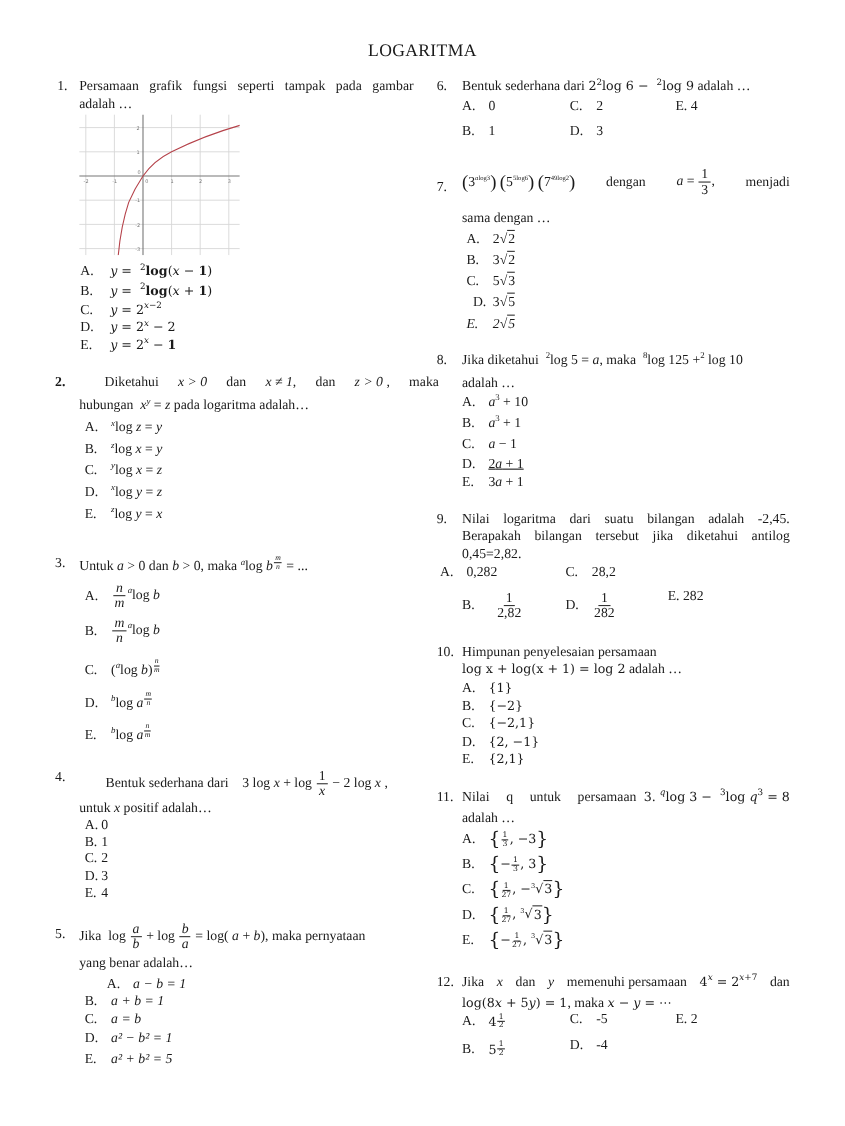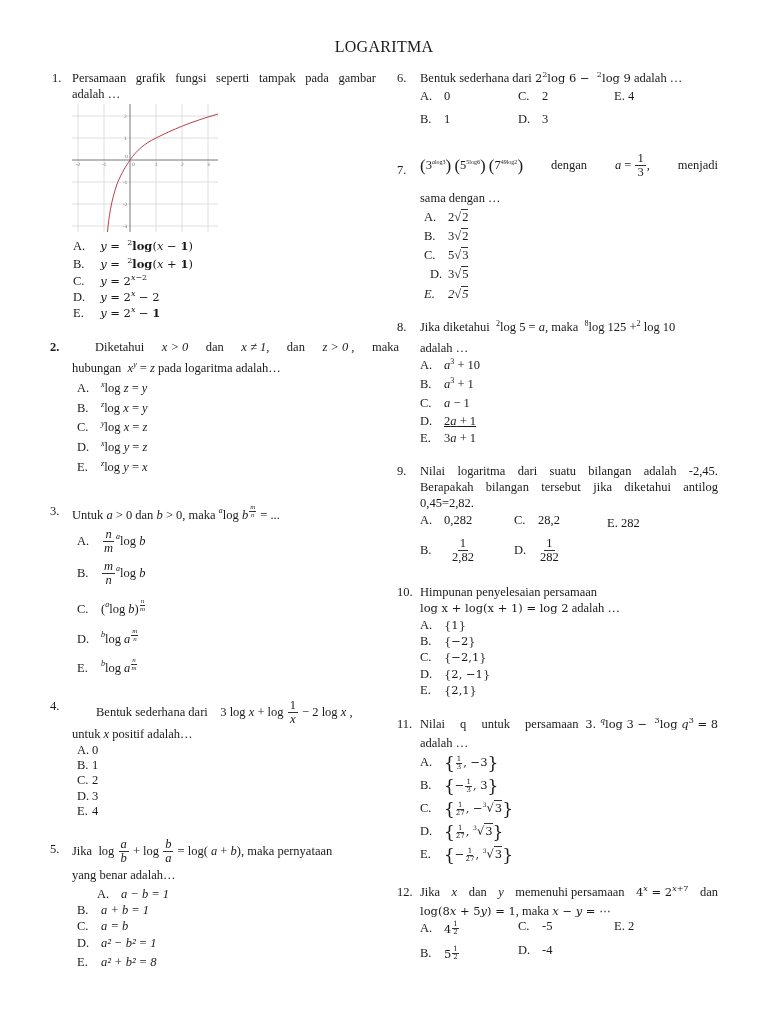--- a/index.html
+++ b/index.html
@@ -193,21 +193,21 @@
       </span> + log <span class="frac it">
         <span class="n">b</span>
         <span class="d">a</span>
       </span> = log( <span class="it">a</span> + <span class="it">b</span>)<span>, maka pernyataan</span>
   </div>
   <div class="abs" style="left:72px; top:868px;">yang benar adalah…</div>
   <div class="opt it" style="left:77px; top:887px;margin-left:20px;"><span class="lbl" style="font-style:normal;">A.</span><span>a − b = 1</span></div>
   <div class="opt it" style="left:77px; top:903px;"><span class="lbl" style="font-style:normal;">B.</span><span>a + b = 1</span></div>
   <div class="opt it" style="left:77px; top:919px;"><span class="lbl" style="font-style:normal;">C.</span><span>a = b</span></div>
   <div class="opt it" style="left:77px; top:936px;"><span class="lbl" style="font-style:normal;">D.</span><span>a² − b² = 1</span></div>
-  <div class="opt it" style="left:77px; top:955px;"><span class="lbl" style="font-style:normal;">E.</span><span>a² + b² = 8</span></div>
+  <div class="opt it" style="left:77px; top:955px;"><span class="lbl" style="font-style:normal;">E.</span><span>a² + b² = 5</span></div>
 </div>
 
 <div>
   <div class="abs" style="left:397px; top:71px;">6.</div>
   <div class="abs" style="left:420px; top:71px;">
     <span>Bentuk sederhana dari</span> <span class="mb">2<sup>2</sup>log 6 − &nbsp;<sup>2</sup>log 9</span> <span>adalah …</span>
   </div>
   <div class="opt" style="left:420px; top:89px;"><span class="lbl">A.</span><span>0</span></div>
   <div class="opt" style="left:518px; top:89px;"><span class="lbl">C.</span><span>2</span></div>
   <div class="opt" style="left:614px; top:89px;"><span>E.</span> <span>4</span></div>
@@ -245,23 +245,23 @@
   <div class="opt" style="left:420px; top:396px;"><span class="lbl">C.</span><span class="it">a</span> − 1</div>
   <div class="opt" style="left:420px; top:414px;text-decoration:underline;"><span class="lbl">D.</span>2<span class="it">a</span> + 1</div>
   <div class="opt" style="left:420px; top:431px;"><span class="lbl">E.</span>3<span class="it">a</span> + 1</div>
 </div>
 
 <div>
   <div class="abs" style="left:397px; top:464px;">9.</div>
   <div class="abs just" style="left:420px; top:464px; width:298px;">Nilai logaritma dari suatu bilangan adalah -2,45.</div>
   <div class="abs just" style="left:420px; top:480px; width:298px;">Berapakah bilangan tersebut jika diketahui antilog</div>
   <div class="abs" style="left:420px; top:496px;">0,45=2,82.</div>
-  <div class="opt" style="left:420px; top:513px;"><span class="lbl">A.</span><span>0,282</span></div>
+  <div class="opt" style="left:400px; top:513px;"><span class="lbl">A.</span><span>0,282</span></div>
   <div class="opt" style="left:514px; top:513px;"><span class="lbl">C.</span><span>28,2</span></div>
-  <div class="opt" style="left:607px; top:516px;"><span>E.</span> <span>282</span></div>
+  <div class="opt" style="left:607px; top:534px;"><span>E.</span> <span>282</span></div>
   <div class="opt" style="left:420px; top:537px; display:flex; align-items:center;">
       <span class="lbl">B.</span>
       <span class="frac" style="margin-left:6px;">
         <span class="n">1</span>
         <span class="d">2,82</span>
       </span>
     </div>
   <div class="opt" style="left:514px; top:537px; display:flex; align-items:center;">
       <span class="lbl">D.</span>
       <span class="frac" style="margin-left:0px;">

